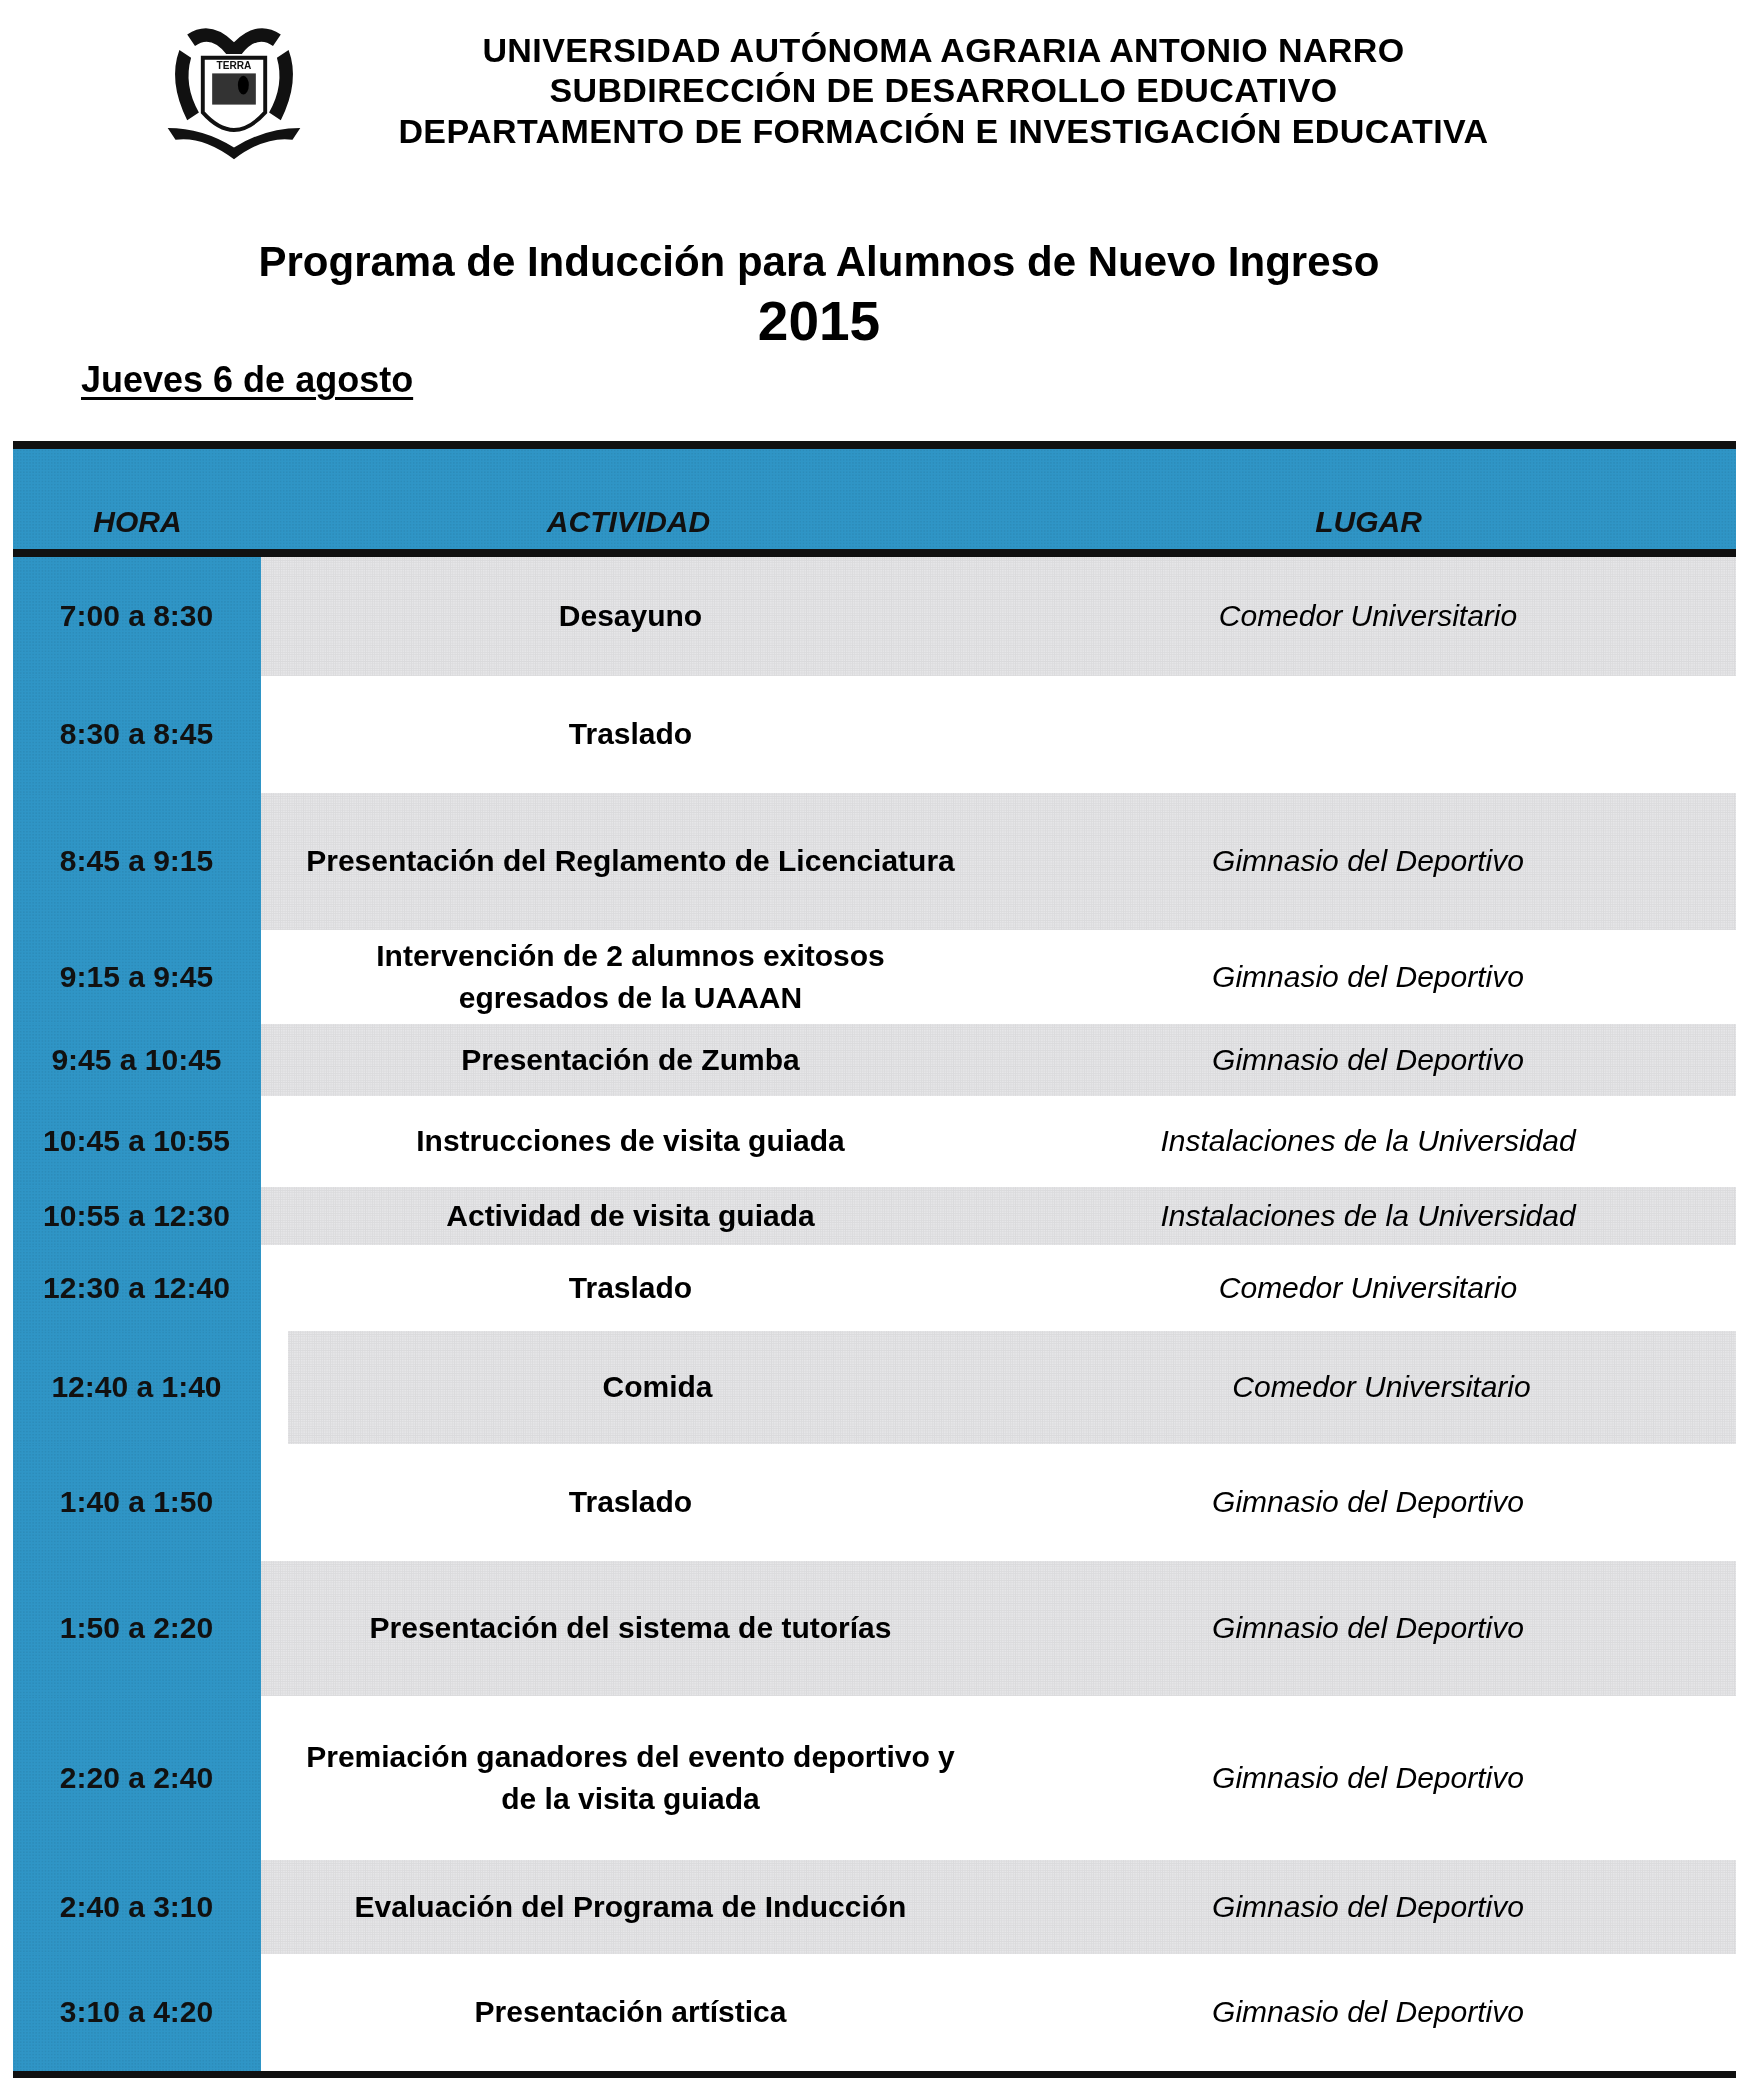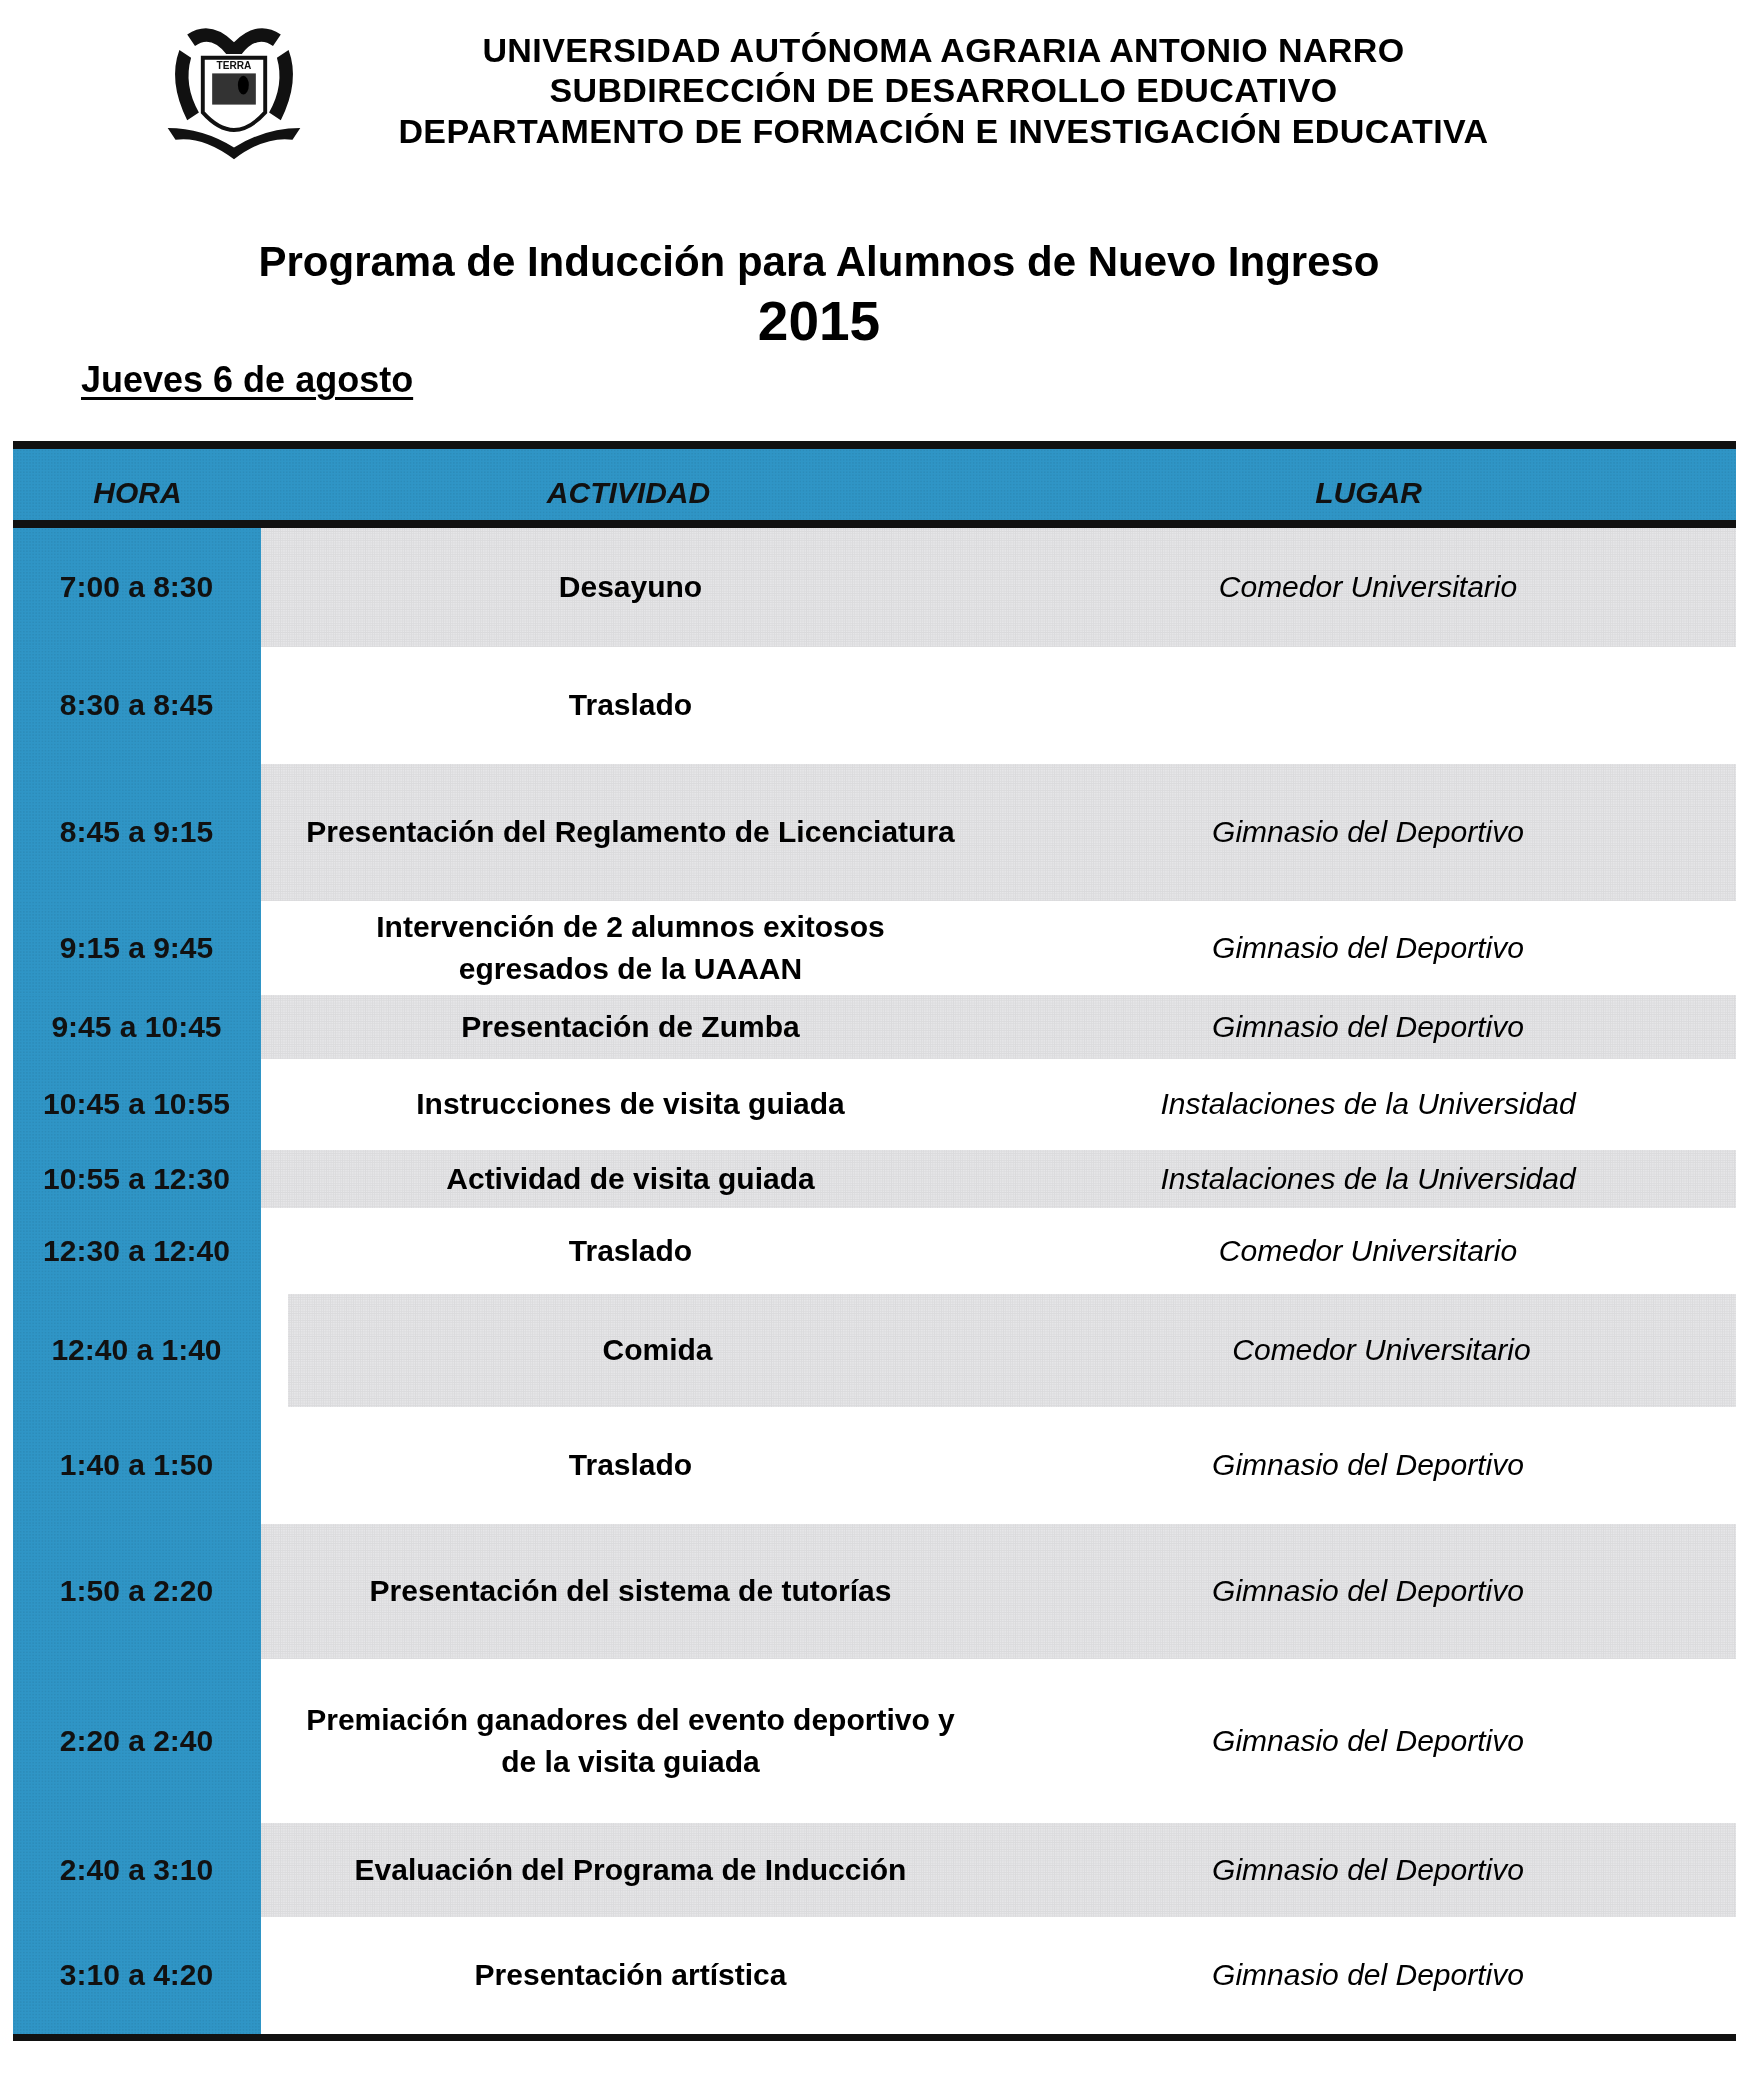--- a/index.html
+++ b/index.html
@@ -15,21 +15,21 @@
     .inst.l3 { top: 111px; }
     .prog-title { position: absolute; left: 156px; width: 1326px; top: 238px; text-align: center;
                   font-weight: bold; font-size: 42px; }
     .prog-year { position: absolute; left: 663px; width: 312px; top: 289px; text-align: center;
                  font-weight: bold; font-size: 55px; }
     .date { position: absolute; left: 81px; top: 359px; font-weight: bold; font-size: 36px;
             text-decoration: underline; text-decoration-thickness: 3.1px; text-underline-offset: 4.7px; }
 
     .table { position: absolute; left: 12.5px; top: 441px; width: 1723px; }
     .rule { height: 7.8px; background: #111; }
-    .header { height: 71px; background: #2f95c6; position: relative;
+    .header { height: 100px; background: #2f95c6; position: relative;
               background-image: radial-gradient(rgba(0,0,0,0.06) 0.8px, transparent 0.8px);
               background-size: 3.1px 3.1px; }
     .header span { position: absolute; bottom: 9.4px; font-weight: bold; font-style: italic;
                    font-size: 30px; color: #111; transform: translateX(-50%); }
     .h-hora { left: 125px; }
     .h-act { left: 616px; }
     .h-lug { left: 1356px; }
 
     .row { display: flex; position: relative; }
     .row .hora { width: 248px; background: #2f95c6; display: flex; align-items: center;
@@ -114,21 +114,21 @@
         <div class="body">
           <div class="act">
             <span>Intervención de 2 alumnos exitosos
 egresados de la UAAAN</span>
           </div>
           <div class="lug">
             <span>Gimnasio del Deportivo</span>
           </div>
         </div>
       </div>
-      <div class="row shade" style="height: 64px; justify-content: space-between;">
+      <div class="row shade" style="height: 72px; justify-content: space-between;">
         <div class="hora">9:45 a 10:45</div>
         <div class="body">
           <div class="act">
             <span>Presentación de Zumba</span>
           </div>
           <div class="lug">
             <span>Gimnasio del Deportivo</span>
           </div>
         </div>
       </div>

